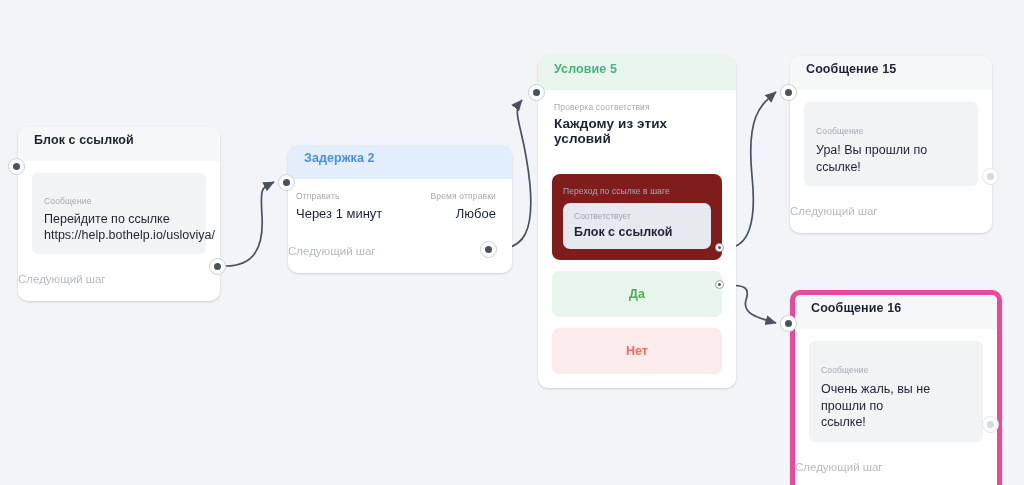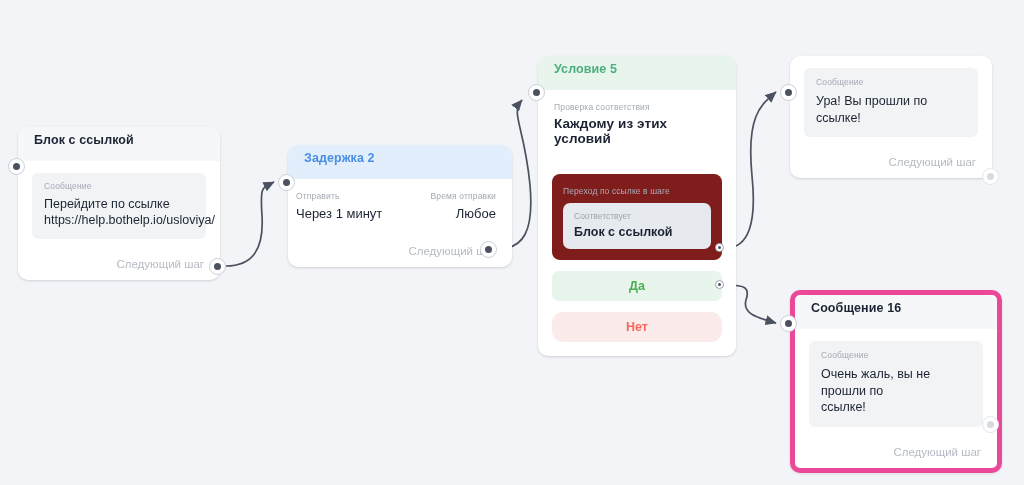--- a/index.html
+++ b/index.html
@@ -63,39 +63,38 @@
   .header-cond {
     background: #e7f5ec;
     color: #4caf7d;
   }
   .node-body {
     padding: 12px 14px 10px 14px;
   }
   .field-box {
     background: #f1f3f5;
     border-radius: 6px;
-    padding: 9px 12px 11px 12px;
+    padding: 24px 12px 11px 12px;
   }
   .field-label {
     font-size: 8.5px;
     color: #a3a9b4;
     letter-spacing: 0.15px;
     margin-bottom: 5px;
     line-height: 1.1;
   }
   .field-value {
     font-size: 12.5px;
     color: #1c2434;
     line-height: 16px;
   }
   .footer {
     display: flex;
     align-items: center;
-    justify-content: flex-end;
-    padding: 9px 16px 10px 0;
+    padding: 9px 16px 16px 0;
     font-size: 11.5px;
     color: #b5bac3;
   }
   
   .port {
     position: absolute;
     border-radius: 50%;
     background: #ffffff;
     box-sizing: border-box;
     z-index: 4;
@@ -193,21 +192,21 @@
     color: #9ea4ae;
     margin-bottom: 4px;
   }
   .cond-inner-value {
     font-size: 12.5px;
     color: #1c2434;
     font-weight: bold;
   }
   .branch-btn {
     margin: 11px 14px 0 14px;
-    height: 30px;
+    height: 46px;
     border-radius: 7px;
     display: flex;
     align-items: center;
     justify-content: center;
     font-size: 12.5px;
     font-weight: bold;
   }
   .branch-yes {
     background: #e8f5ec;
     color: #4caf50;
@@ -289,27 +288,28 @@
       <div class="cond-sub-value">Каждому из этих условий</div>
     </div>
     <div class="cond-outer">
       <div class="cond-outer-label">Переход по ссылке в шаге</div>
       <div class="cond-inner">
         <div class="cond-inner-label">Соответствует</div>
         <div class="cond-inner-value">Блок с ссылкой</div>
       </div>
     </div>
     <div class="branch-btn branch-yes">Да</div>
-    <div class="branch-btn branch-no" style="margin-bottom:14px;border-radius:11px;">Нет</div>
+    <div class="branch-btn branch-no" style="margin-bottom:14px;">Нет</div>
   </div>
   <div class="port port-big" style="left:528px; top:84px;"></div>
   <div class="port port-small" style="left:715px; top:243px;"></div>
   <div class="port port-small" style="left:715px; top:280px;"></div>
 
   <div class="node" style="left:790px; top:56px; width:202px;">
+    <div class="node-header header-msg">Сообщение 15</div>
     <div class="node-body">
       <div class="field-box">
         <div class="msg-label">Сообщение</div>
         <div class="msg-text">Ура! Вы прошли по ссылке!</div>
       </div>
     </div>
     <div class="footer">
       <span>Следующий шаг</span>
     </div>
   </div>

